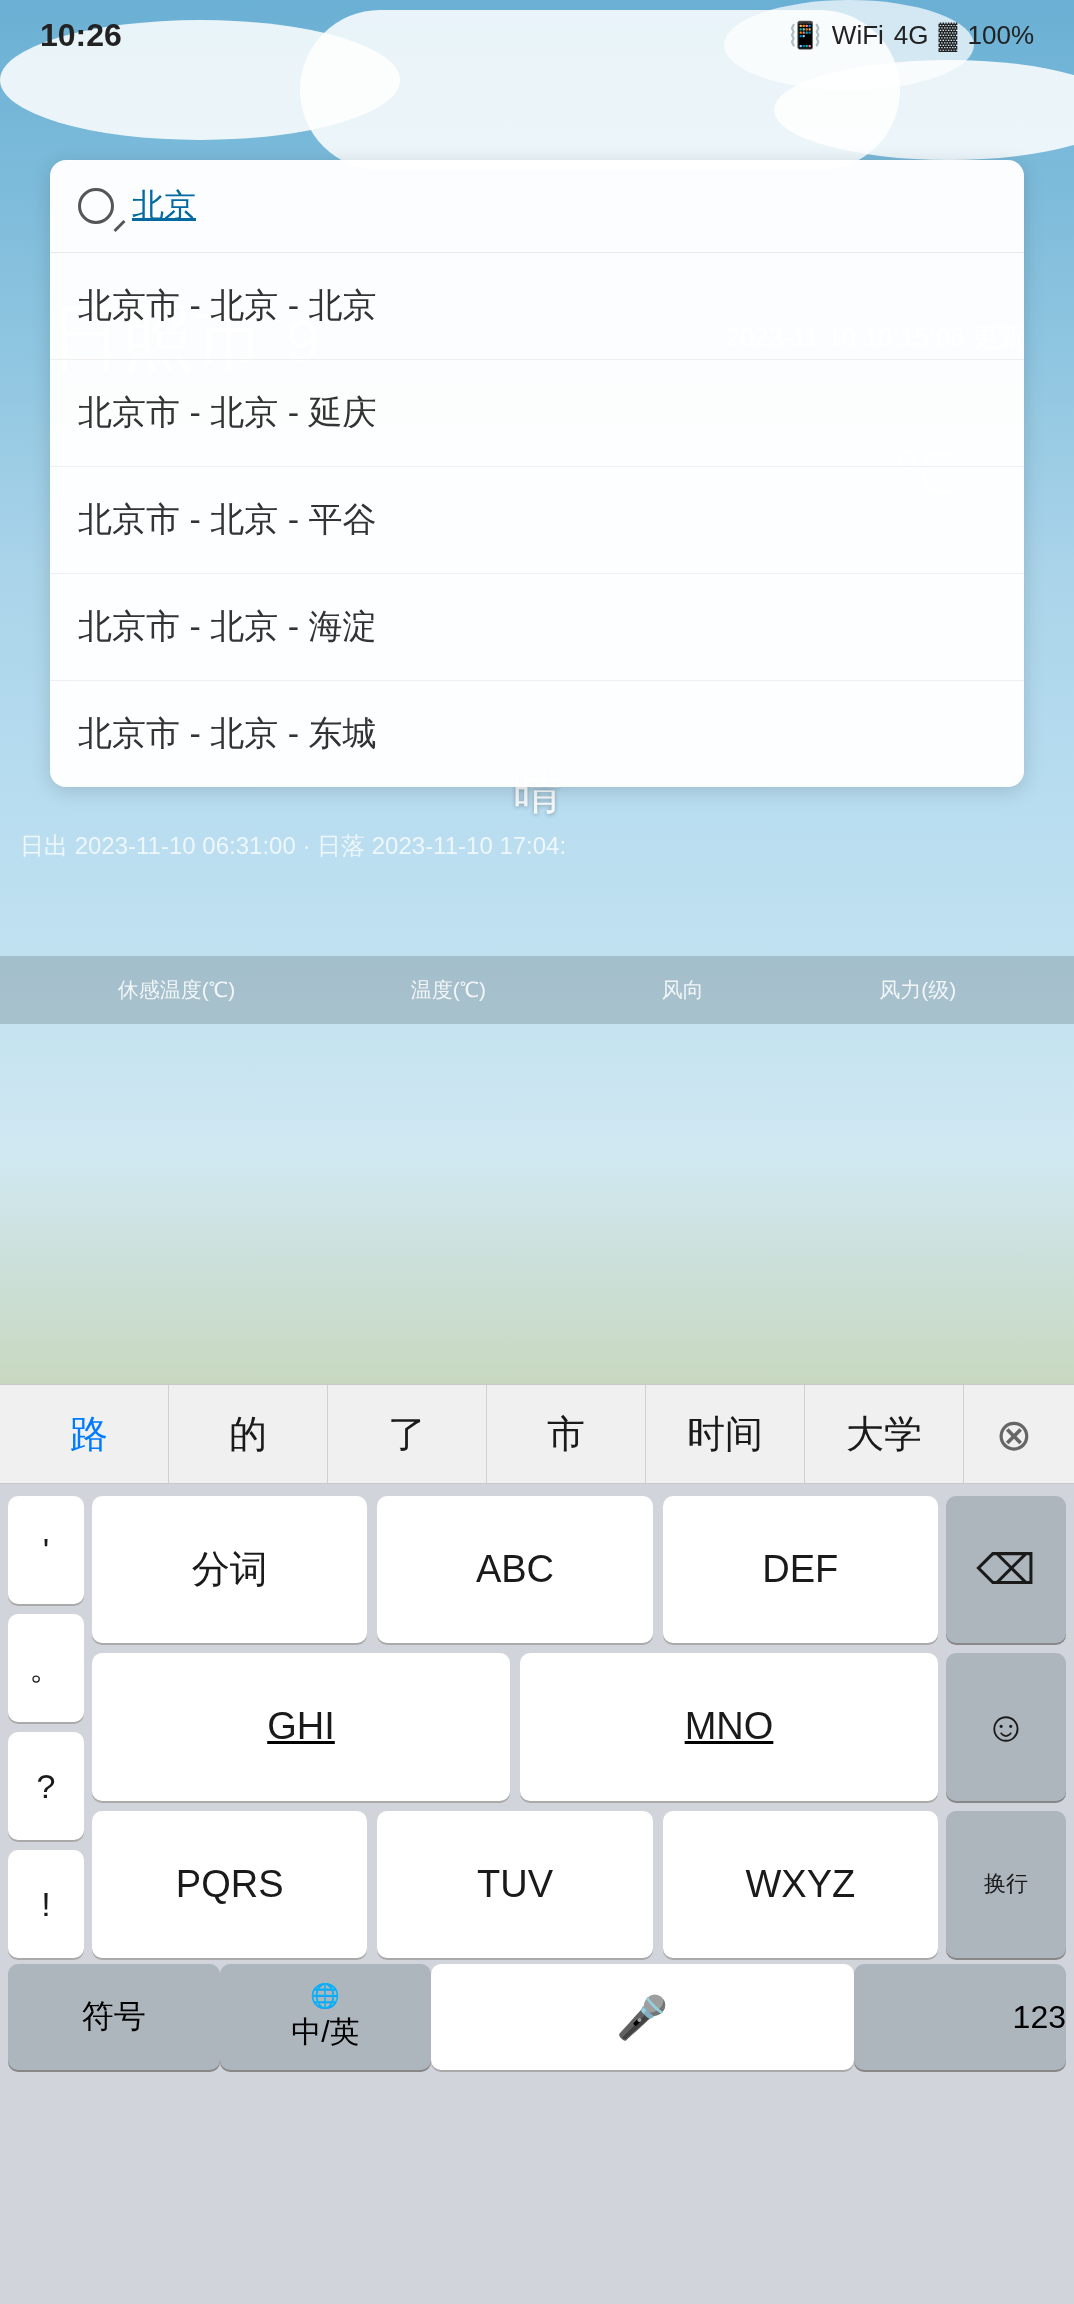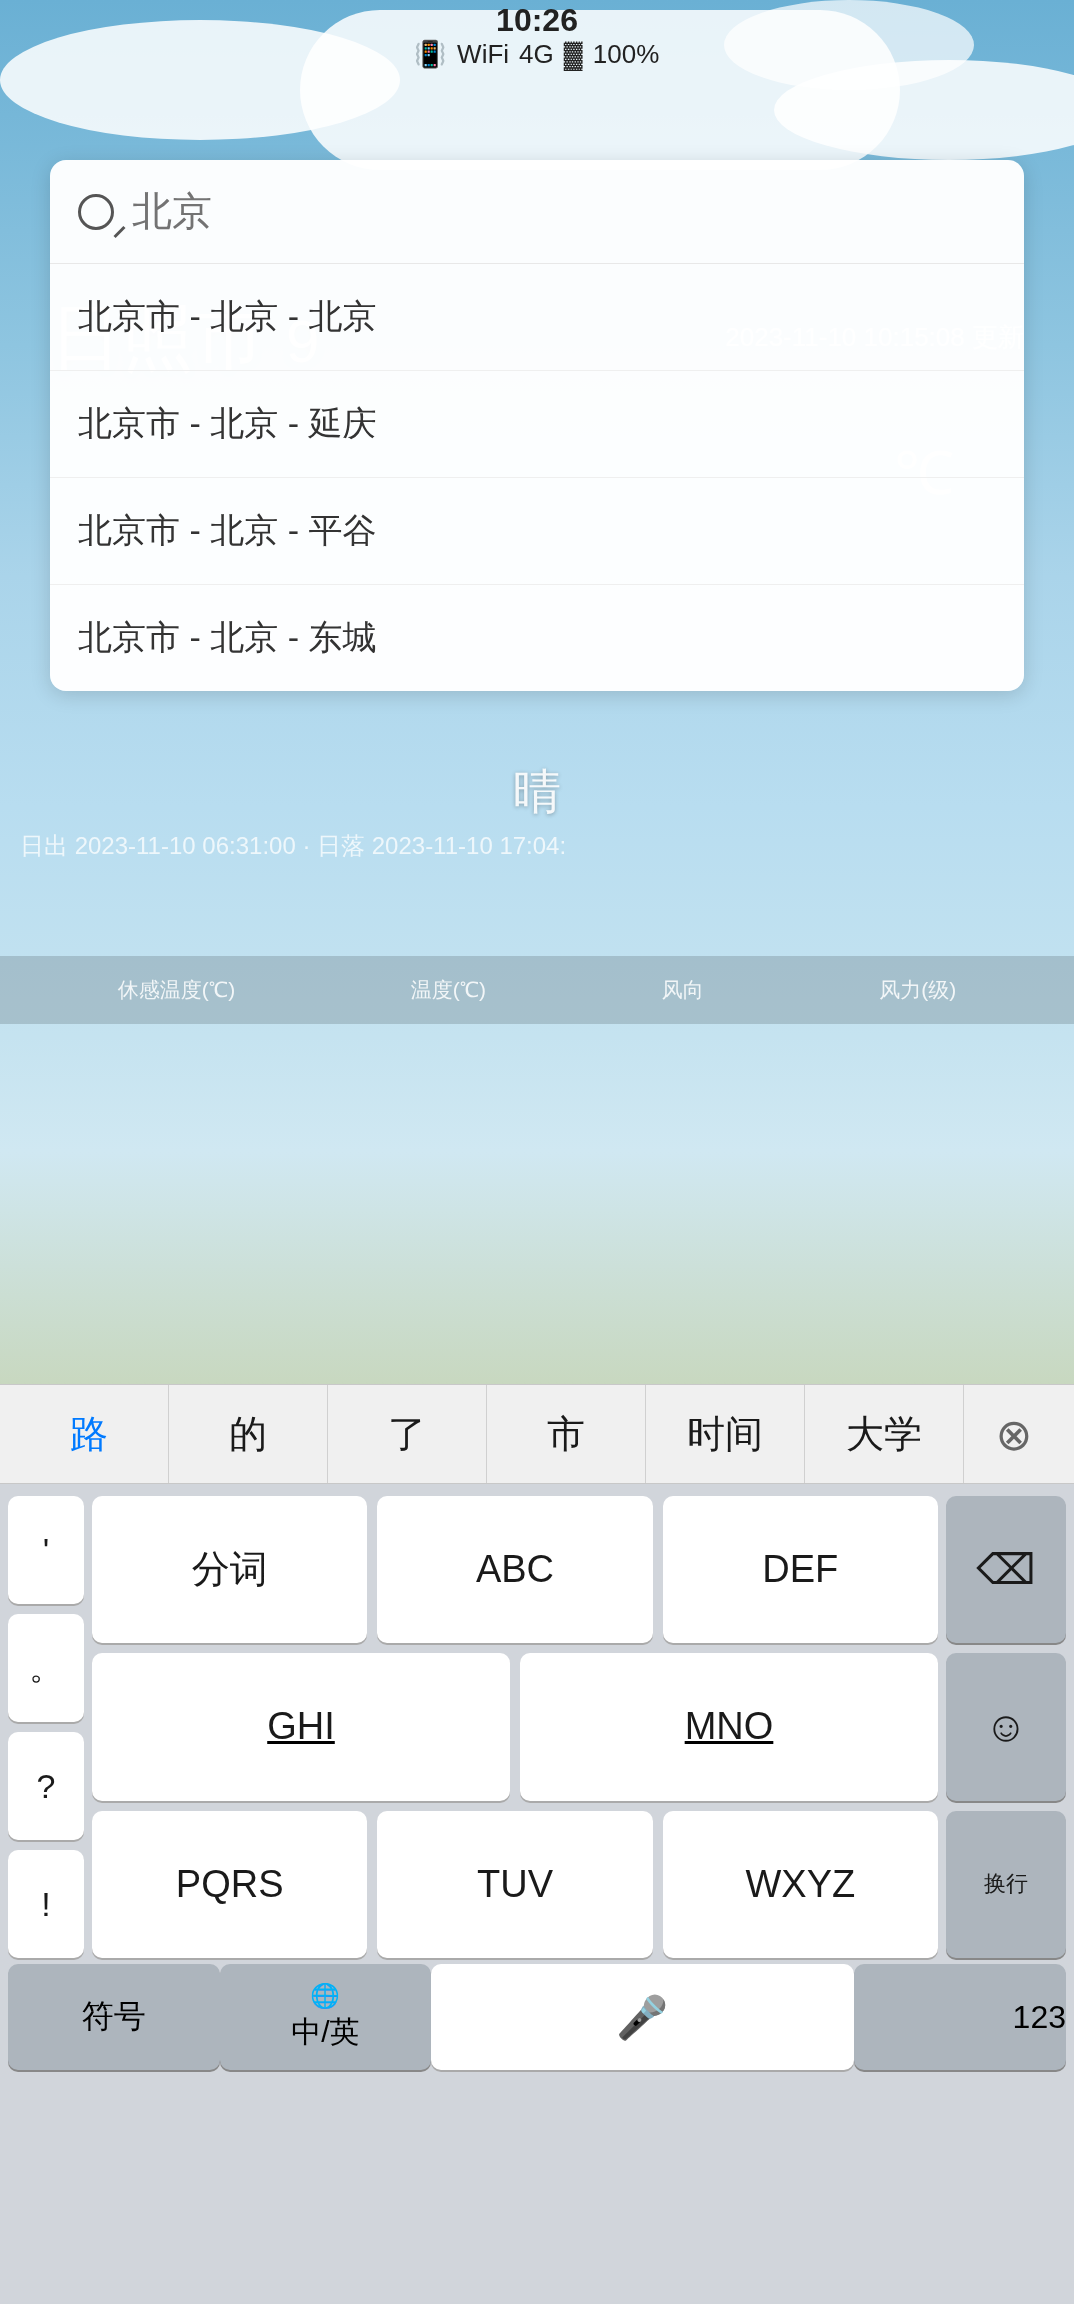--- a/index.html
+++ b/index.html
@@ -108,27 +108,26 @@
       z-index: 3;
     }
 
     
     .status-bar {
       position: absolute;
       top: 0; left: 0; right: 0;
       height: 70px;
       display: flex;
       align-items: center;
-      justify-content: flex-end;
+      justify-content: space-between;
       padding: 0 40px;
       z-index: 100;
       color: #222;
       font-size: 32px;
       font-weight: 500;
-      flex-direction: column;
     }
 
     .status-time {
       font-weight: 600;
     }
 
     .status-icons {
       display: flex;
       align-items: center;
       gap: 10px;
@@ -170,22 +169,23 @@
       position: absolute;
       bottom: -12px;
       right: -10px;
       width: 3px;
       height: 14px;
       background: #555;
       transform: rotate(45deg);
     }
 
     .search-text {
-      font-size: 40px;
-      color: #737373;
+      font-size: 32px;
+      color: #0369a1;
+      text-decoration: underline;
     }
 
     .search-result-item {
       padding: 30px 28px;
       border-bottom: 1px solid #efefef;
       font-size: 34px;
       color: #333;
       cursor: pointer;
     }
 
@@ -401,20 +401,23 @@
   <div class="search-result-item">
     <span>北京市 - 北京 - 北京</span>
   </div>
   <div class="search-result-item">
     <span>北京市 - 北京 - 延庆</span>
   </div>
   <div class="search-result-item">
     <span>北京市 - 北京 - 平谷</span>
   </div>
   <div class="search-result-item">
+    <span>北京市 - 北京 - 海淀</span>
+  </div>
+  <div class="search-result-item">
     <span>北京市 - 北京 - 东城</span>
   </div>
 </div>
 
 <div class="keyboard-area" style="height:920px;">
 
   <div class="suggestions-bar">
     <div class="suggestion-item blue">
       <span>路</span>
     </div>

